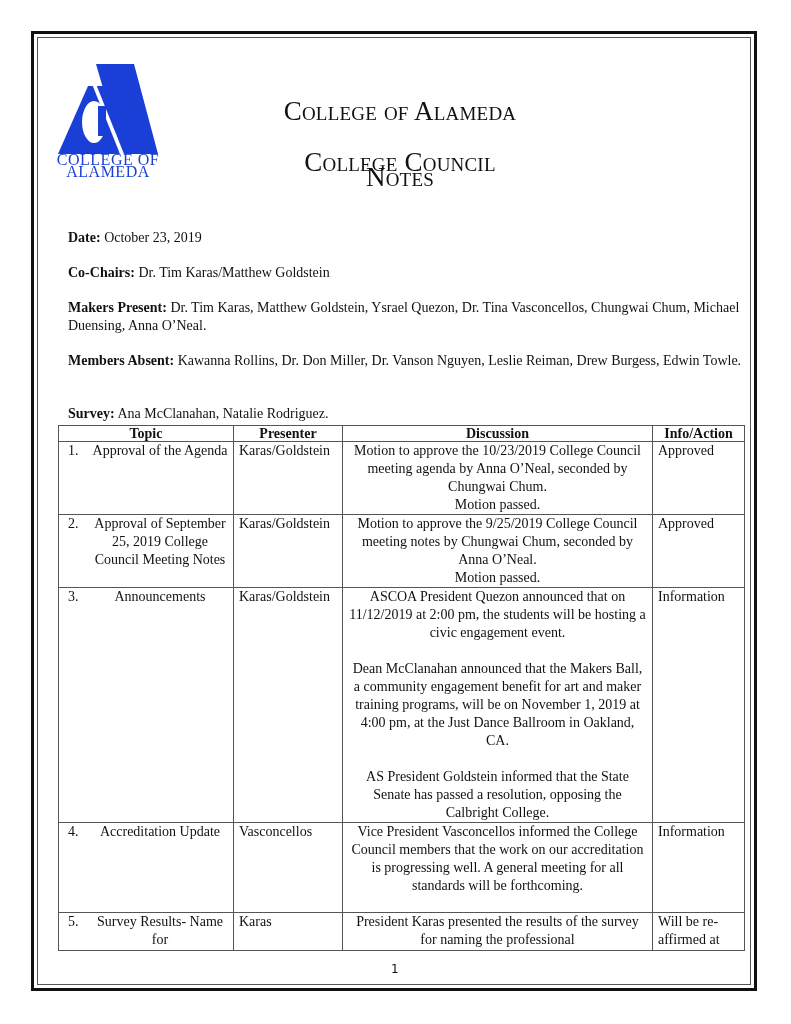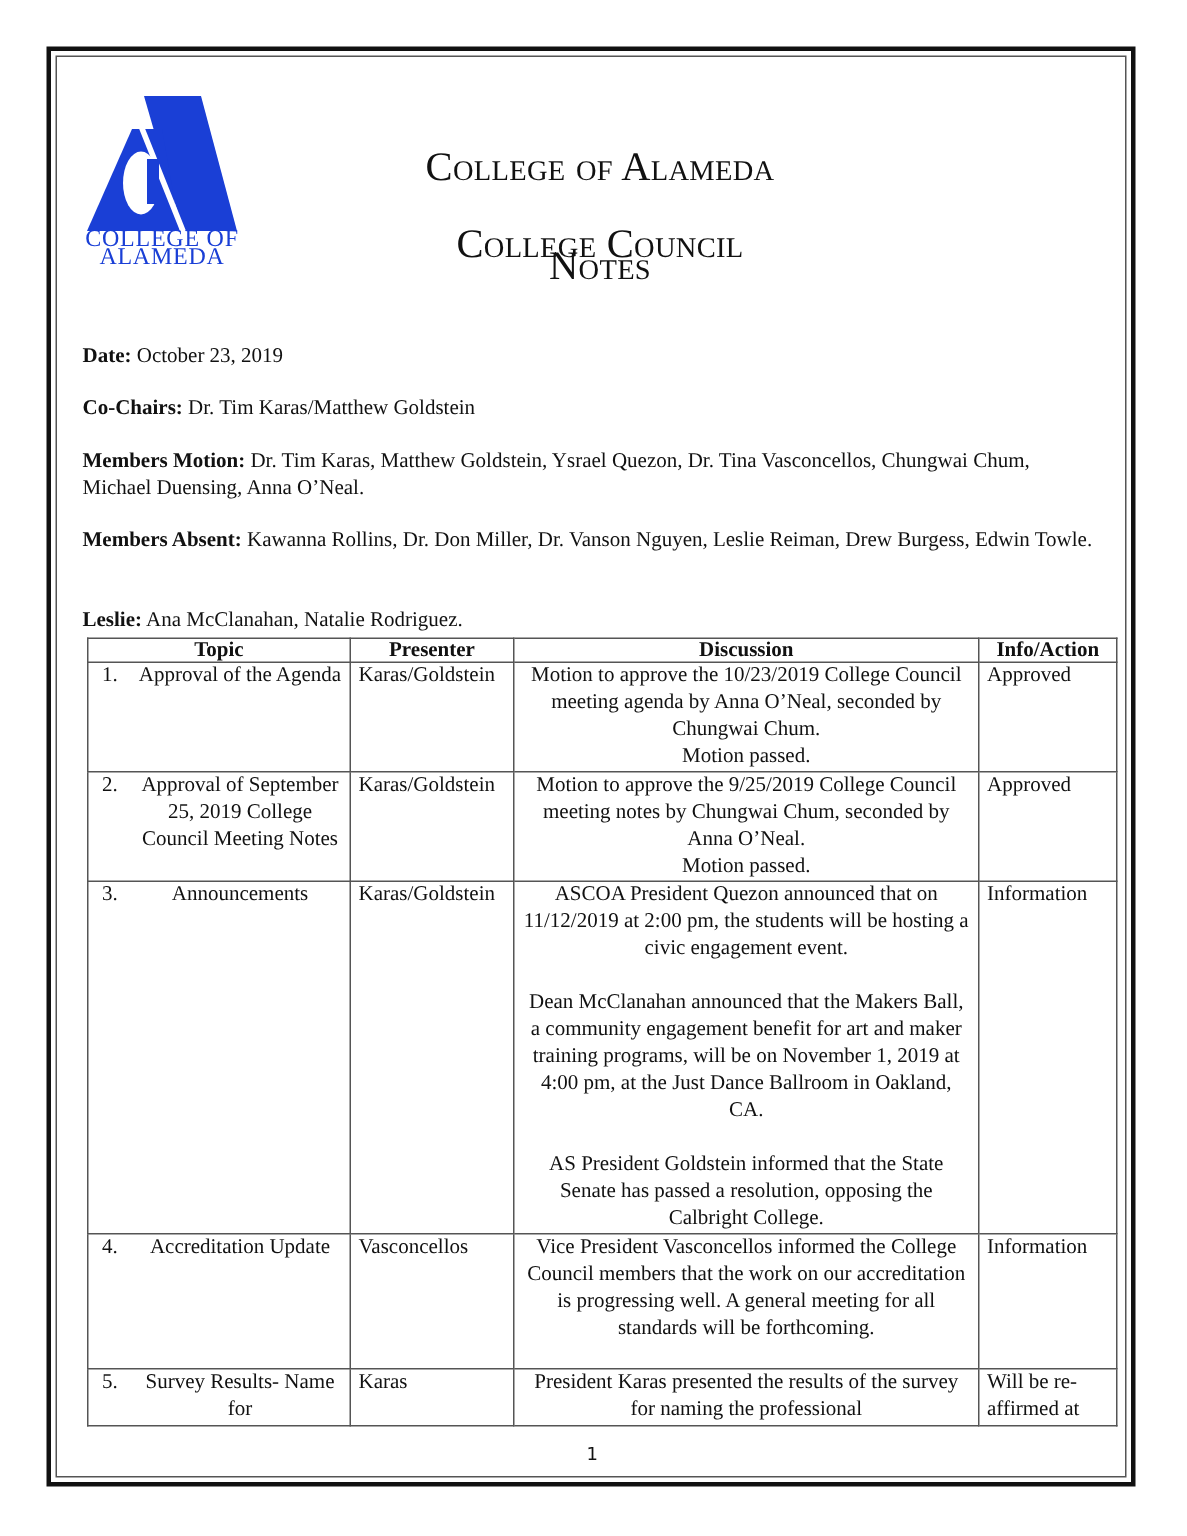--- a/index.html
+++ b/index.html
@@ -11,21 +11,21 @@
                        border: 1px solid #555; }
   .logo { position: absolute; left: 58px; top: 64px; width: 100px; height: 120px; }
   .logo-text { position: absolute; left: 52px; top: 154px; width: 112px; text-align: center;
                color: #1a3fd6; font-family: "Liberation Serif", serif; font-size: 16px; line-height: 12px;
                letter-spacing: 0.5px; }
   .title { position: absolute; left: 230px; width: 340px; text-align: center; font-size: 27px;
            letter-spacing: 0.2px; font-variant: small-caps; }
   .t1 { top: 96px; }
   .t2 { top: 147px; }
   .t3 { top: 162px; }
-  .meta { position: absolute; left: 55px; width: 680px; font-size: 14px; line-height: 18px; }
+  .meta { position: absolute; left: 68px; width: 680px; font-size: 14px; line-height: 18px; }
   .meta b { font-weight: bold; }
   table.agenda { position: absolute; left: 58px; top: 425px; width: 686px;
                  border-collapse: collapse; font-size: 14px; line-height: 18px; table-layout: fixed; }
   table.agenda th, table.agenda td { border: 1px solid #555; vertical-align: top; padding: 0 5px; }
   table.agenda th { font-weight: bold; text-align: center; height: 15px; line-height: 15px; padding: 0 4px; }
   .topic-cell { display: flex; }
   .topic-num { width: 24px; flex: none; padding-left: 4px; }
   .topic-label { flex: 1; text-align: center; }
   .para { margin: 0; text-align: center; }
   .para + .para { margin-top: 18px; }
@@ -54,27 +54,27 @@
 <div class="title t2">College Council</div>
 <div class="title t3">Notes</div>
 
 <div class="meta" style="top:229px">
   <b>Date:</b><span> October 23, 2019</span>
 </div>
 <div class="meta" style="top:264px">
   <b>Co-Chairs:</b><span> Dr. Tim Karas/Matthew Goldstein</span>
 </div>
 <div class="meta" style="top:299px">
-  <b>Members Motion:</b><span> Dr. Tim Karas, Matthew Goldstein, Ysrael Quezon, Dr. Tina Vasconcellos, Chungwai Chum, Michael Duensing, Anna O’Neal.</span>
+  <b>Makers Present:</b><span> Dr. Tim Karas, Matthew Goldstein, Ysrael Quezon, Dr. Tina Vasconcellos, Chungwai Chum, Michael Duensing, Anna O’Neal.</span>
 </div>
 <div class="meta" style="top:352px">
   <b>Members Absent:</b><span> Kawanna Rollins, Dr. Don Miller, Dr. Vanson Nguyen, Leslie Reiman, Drew Burgess, Edwin Towle.</span>
 </div>
 <div class="meta" style="top:405px">
-  <b>Leslie:</b><span> Ana McClanahan, Natalie Rodriguez.</span>
+  <b>Survey:</b><span> Ana McClanahan, Natalie Rodriguez.</span>
 </div>
 
 <table class="agenda">
   <colgroup>
     <col style="width:175px">
       <col style="width:109px">
       <col style="width:310px">
       <col style="width:92px">
   </colgroup>
   <thead>

